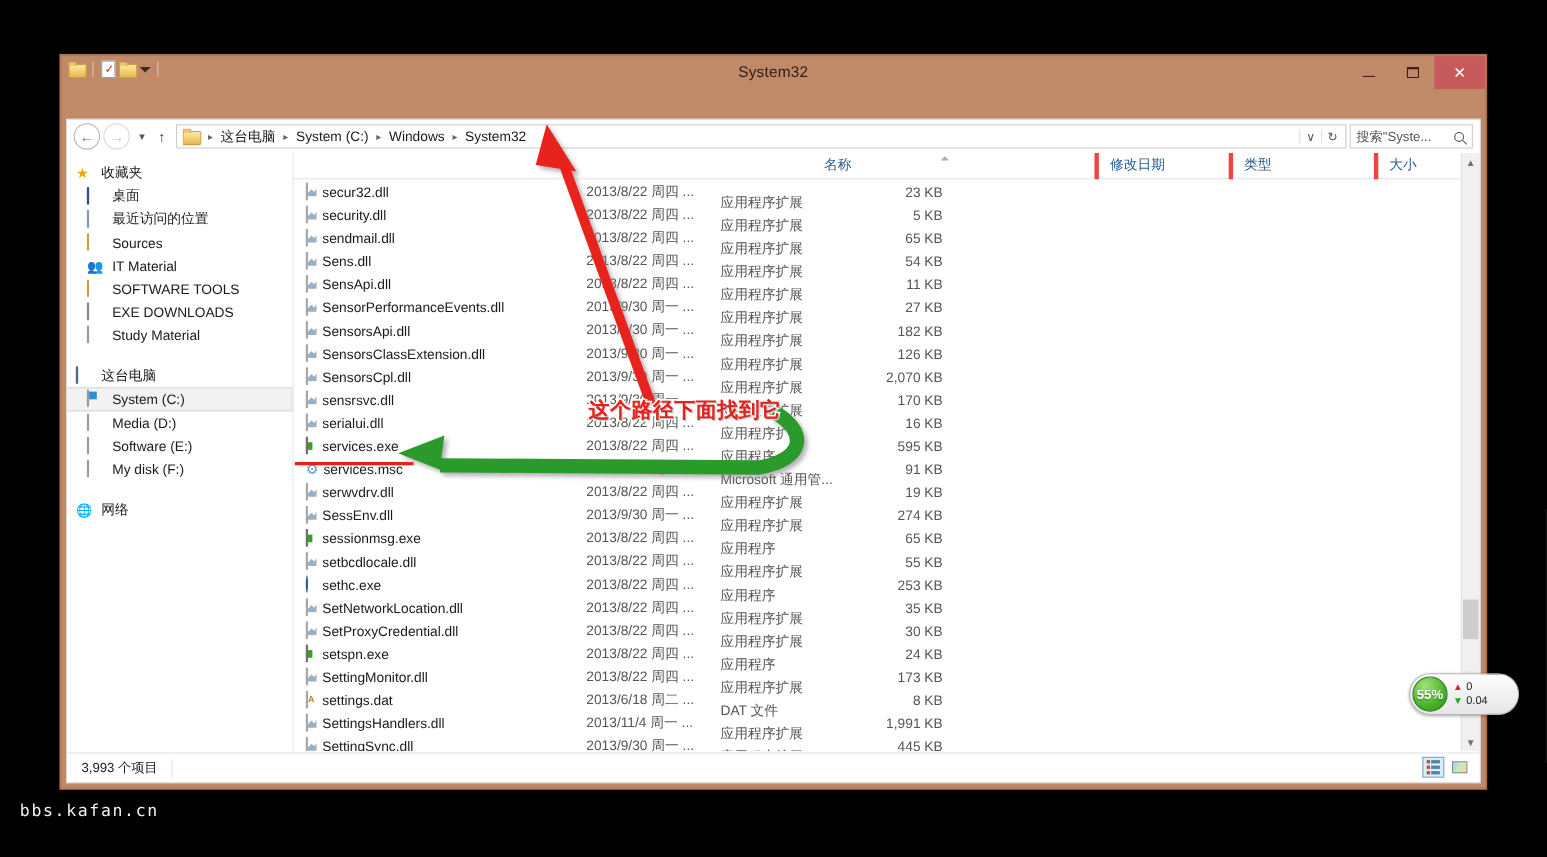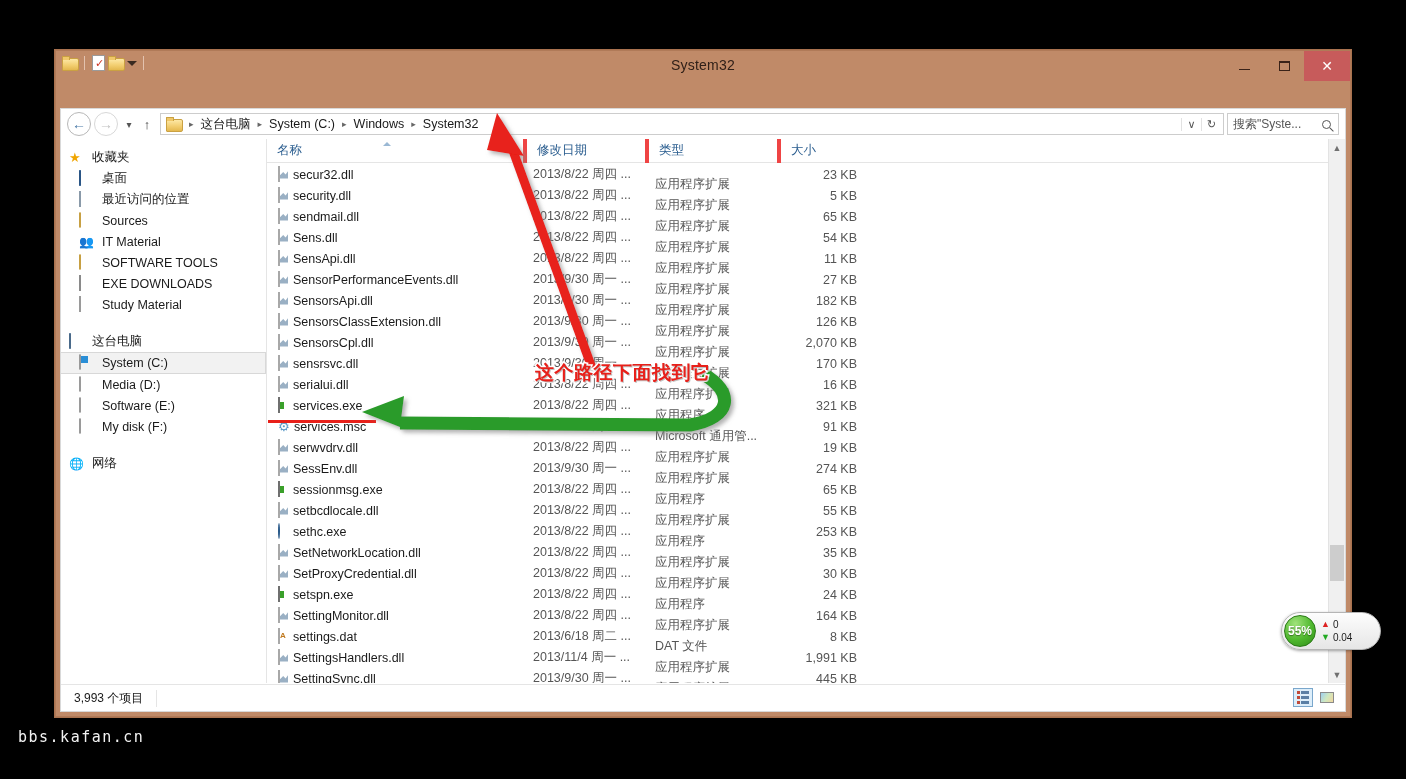--- a/index.html
+++ b/index.html
@@ -169,20 +169,21 @@
     background:linear-gradient(180deg,#f2f2f2,#cfcfcf); border:1px solid #9a9a9a;
   }
   .ic-net { font-size:12px; color:#3a7ea5; line-height:16px; }
 
   
   #listwrap { flex:1; position:relative; border-left:1px solid #e5e5e5; overflow:hidden; }
   #colhdr {
     display:flex; height:24px; align-items:center;
     font-size:12.5px; color:#2a5d8f; border-bottom:1px solid #e5e5e5;
     position:relative;
+    justify-content:flex-end;
   }
   .col { padding-left:10px; height:24px; display:flex; align-items:center; }
   .col + .col { border-left:4px solid #ef4444; }
   .col.name { width:256px; position:relative; }
   .col.date { width:122px; }
   .col.type { width:132px; }
   .col.size { width:96px; }
   .sortmark {
     position:absolute; left:116px; top:3px; width:0; height:0;
     border-left:4px solid transparent; border-right:4px solid transparent; border-bottom:4px solid #9ab8d4;
@@ -559,21 +560,21 @@
                 <div class="cell type">应用程序扩展</div>
                 <div class="cell size">16 KB</div>
               </div>
               <div class="row">
                 <div class="cell name">
                   <span class="fi"><span class="fi-exe"></span></span>
                   <span>services.exe</span>
                 </div>
                 <div class="cell date">2013/8/22 周四 ...</div>
                 <div class="cell type">应用程序</div>
-                <div class="cell size">321 KB</div>
+                <div class="cell size">595 KB</div>
               </div>
               <div class="row">
                 <div class="cell name">
                   <span class="fi fi-msc">⚙</span>
                   <span>services.msc</span>
                 </div>
                 <div class="cell date">2013/6/18 周二 ...</div>
                 <div class="cell type">Microsoft 通用管...</div>
                 <div class="cell size">91 KB</div>
               </div>
@@ -649,21 +650,21 @@
                 <div class="cell type">应用程序</div>
                 <div class="cell size">24 KB</div>
               </div>
               <div class="row">
                 <div class="cell name">
                   <span class="fi"><span class="fi-dll"></span></span>
                   <span>SettingMonitor.dll</span>
                 </div>
                 <div class="cell date">2013/8/22 周四 ...</div>
                 <div class="cell type">应用程序扩展</div>
-                <div class="cell size">164 KB</div>
+                <div class="cell size">173 KB</div>
               </div>
               <div class="row">
                 <div class="cell name">
                   <span class="fi"><span class="fi-dat"></span></span>
                   <span>settings.dat</span>
                 </div>
                 <div class="cell date">2013/6/18 周二 ...</div>
                 <div class="cell type">DAT 文件</div>
                 <div class="cell size">8 KB</div>
               </div>

